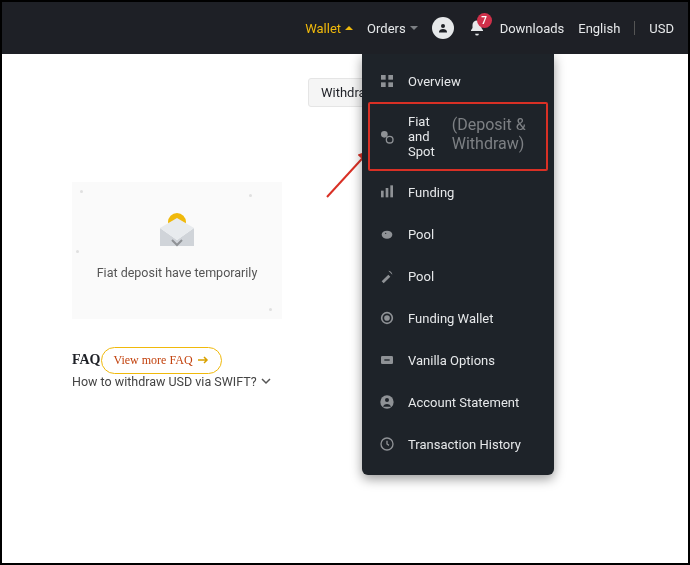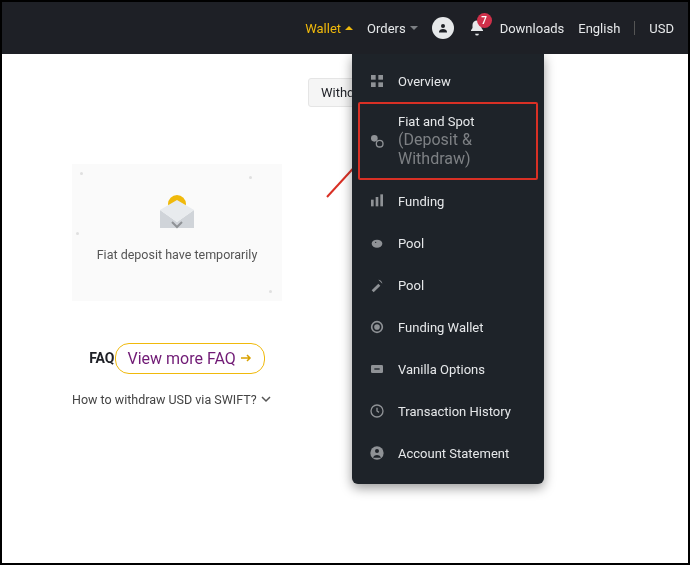--- a/index.html
+++ b/index.html
@@ -65,21 +65,21 @@
     top: 76px; left: 306px;
     background: #f5f5f5;
     border: 1px solid #e5e5e5;
     border-radius: 3px;
     padding: 6px 12px;
     font-size: 13px;
     color: #1e2026;
   }
   .dropdown {
     position: absolute;
-    top: 52px; left: 350px;
+    top: 52px; left: 360px;
     width: 192px;
     background: #1e2329;
     border-radius: 0 0 6px 6px;
     padding: 6px 0 10px 0;
     z-index: 10;
     box-shadow: 0 4px 12px rgba(0,0,0,0.4);
   }
   .dropdown .item {
     display: flex;
     align-items: center;
@@ -89,71 +89,71 @@
     font-size: 13px;
     cursor: pointer;
   }
   .dropdown .item .icon {
     width: 18px; height: 18px;
     display:flex; align-items:center; justify-content:center;
     flex-shrink: 0;
     color: #8f9296;
   }
   .dropdown .item .label-wrap {
-    display:flex; flex-direction:column;
+    display:flex; flex-direction:row;
   }
   .dropdown .item .sub {
     font-size: 16px; color: #7d8084; margin-top:1px;
   }
   .dropdown .item.highlight {
     outline: 2px solid #d93025;
     outline-offset: -2px;
     border-radius: 2px;
     margin: 0 6px;
     padding: 12px 10px;
   }
   .arrow-line {
     position:absolute;
     top: 140px; left: 320px;
     width: 60px; height: 60px;
     pointer-events:none;
   }
   .content {
     position: absolute;
-    top: 162px; left: 70px;
+    top: 180px; left: 70px;
     width: 210px;
   }
   .card {
     background: #fafafa;
     padding: 30px 16px 36px 16px;
     text-align: center;
     position: relative;
   }
   .card .dot { position:absolute; width:3px; height:3px; background:#e0e0e0; border-radius:50%; }
   .wallet-graphic {
     width: 50px; height: 36px; margin: 0 auto 16px auto; position:relative;
   }
   .card-text {
     font-size: 12.5px; color: #555; line-height: 1.5;
   }
   .faq-row {
-    display:flex; align-items:center; justify-content:center;
-    margin-top: 42px;
+    display:flex; align-items:center; justify-content:flex-start;
+    margin-top: 28px;
+    font-family: Liberation Serif, serif;
   }
   .faq-title { font-size: 14px; font-weight: 700; color:#1e2026; }
   .view-more {
     border: 1px solid #f0b90b;
-    color: #701a75;
-    font-size: 16px;
+    color: #c2410c;
+    font-size: 12px;
     padding: 5px 12px;
     border-radius: 14px;
     display:flex; align-items:center; gap:4px; cursor:pointer;
   }
   .faq-link {
-    margin-top: 18px;
     font-size: 12.5px;
     color: #444;
     display:flex; align-items:center; gap:4px; cursor:pointer;
   }
   svg { display:block; }
 </style>
 </head>
 <body>
 
 <div class="topbar">
@@ -260,36 +260,36 @@
     <span class="icon">
       <svg width="16" height="16" viewBox="0 0 24 24" fill="currentColor">
           <rect x="3" y="6" width="18" height="12" rx="2"></rect>
           <path d="M8 12h8" stroke="#1e2329" stroke-width="2"></path>
         </svg>
     </span>
     <span>Vanilla Options</span>
   </div>
   <div class="item">
     <span class="icon">
+      <svg width="16" height="16" viewBox="0 0 24 24" fill="currentColor">
+          <circle cx="12" cy="12" r="10"></circle>
+          <circle cx="12" cy="9" r="3" fill="#1e2329"></circle>
+          <path d="M6 19c1-3 4-4 6-4s5 1 6 4" fill="#1e2329"></path>
+        </svg>
+    </span>
+    <span>Account Statement</span>
+  </div>
+  <div class="item">
+    <span class="icon">
       <svg width="16" height="16" viewBox="0 0 24 24" fill="none" stroke="currentColor" stroke-width="2">
           <circle cx="12" cy="12" r="9"></circle>
           <path d="M12 7v5l3 2"></path>
         </svg>
     </span>
     <span>Transaction History</span>
-  </div>
-  <div class="item">
-    <span class="icon">
-      <svg width="16" height="16" viewBox="0 0 24 24" fill="currentColor">
-          <circle cx="12" cy="12" r="10"></circle>
-          <circle cx="12" cy="9" r="3" fill="#1e2329"></circle>
-          <path d="M6 19c1-3 4-4 6-4s5 1 6 4" fill="#1e2329"></path>
-        </svg>
-    </span>
-    <span>Account Statement</span>
   </div>
 </div>
 
 <svg class="arrow-line" viewBox="0 0 60 60">
   <defs>
       <marker id="ah" markerWidth="8" markerHeight="8" refX="6" refY="3" orient="auto">
         <path d="M0,0 L6,3 L0,6 z" fill="#d93025"></path>
       </marker>
     </defs>
   <line x1="5" y1="55" x2="48" y2="8" stroke="#d93025" stroke-width="2" marker-end="url(#ah)"></line>

